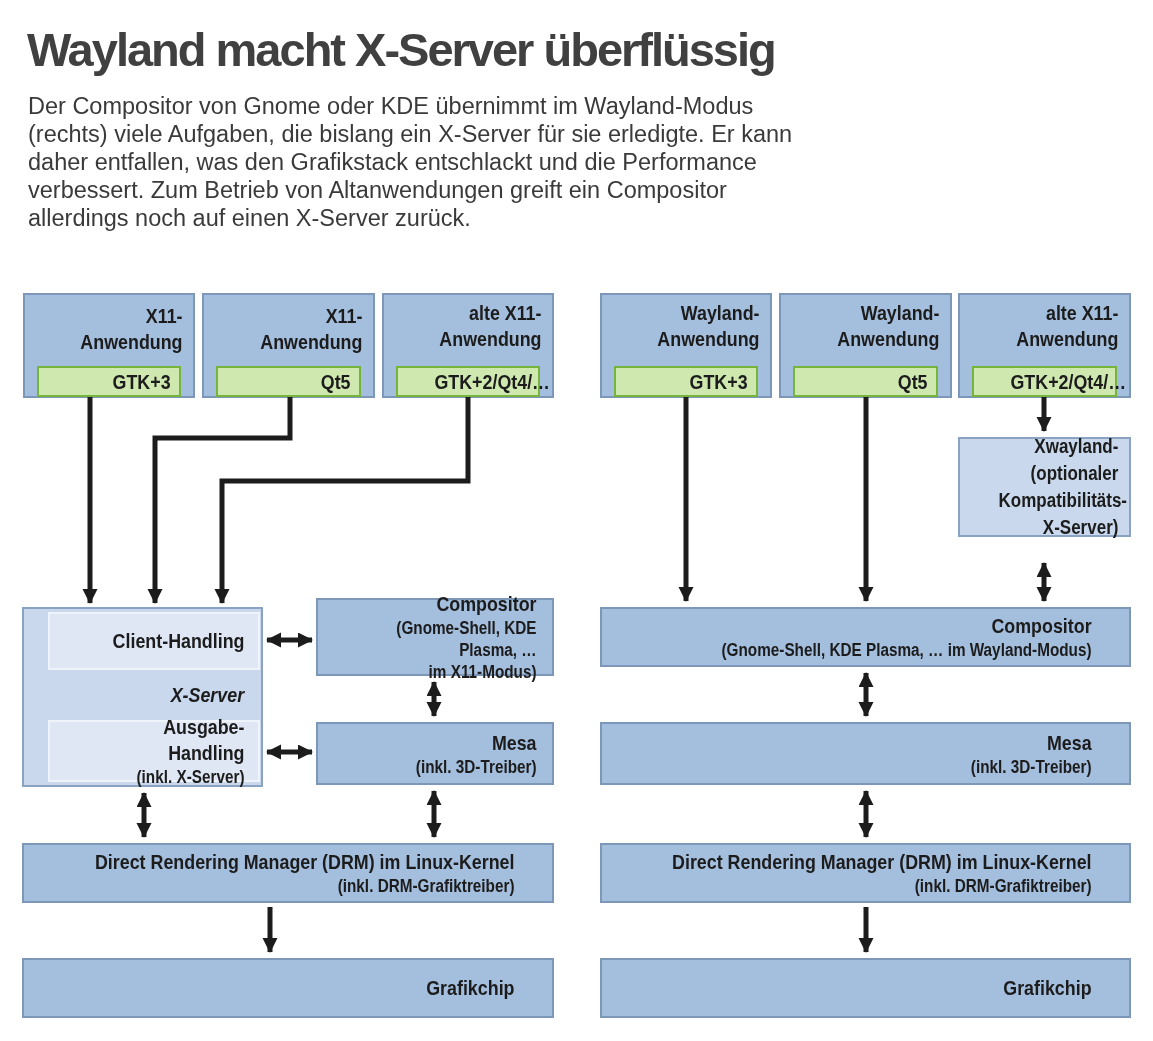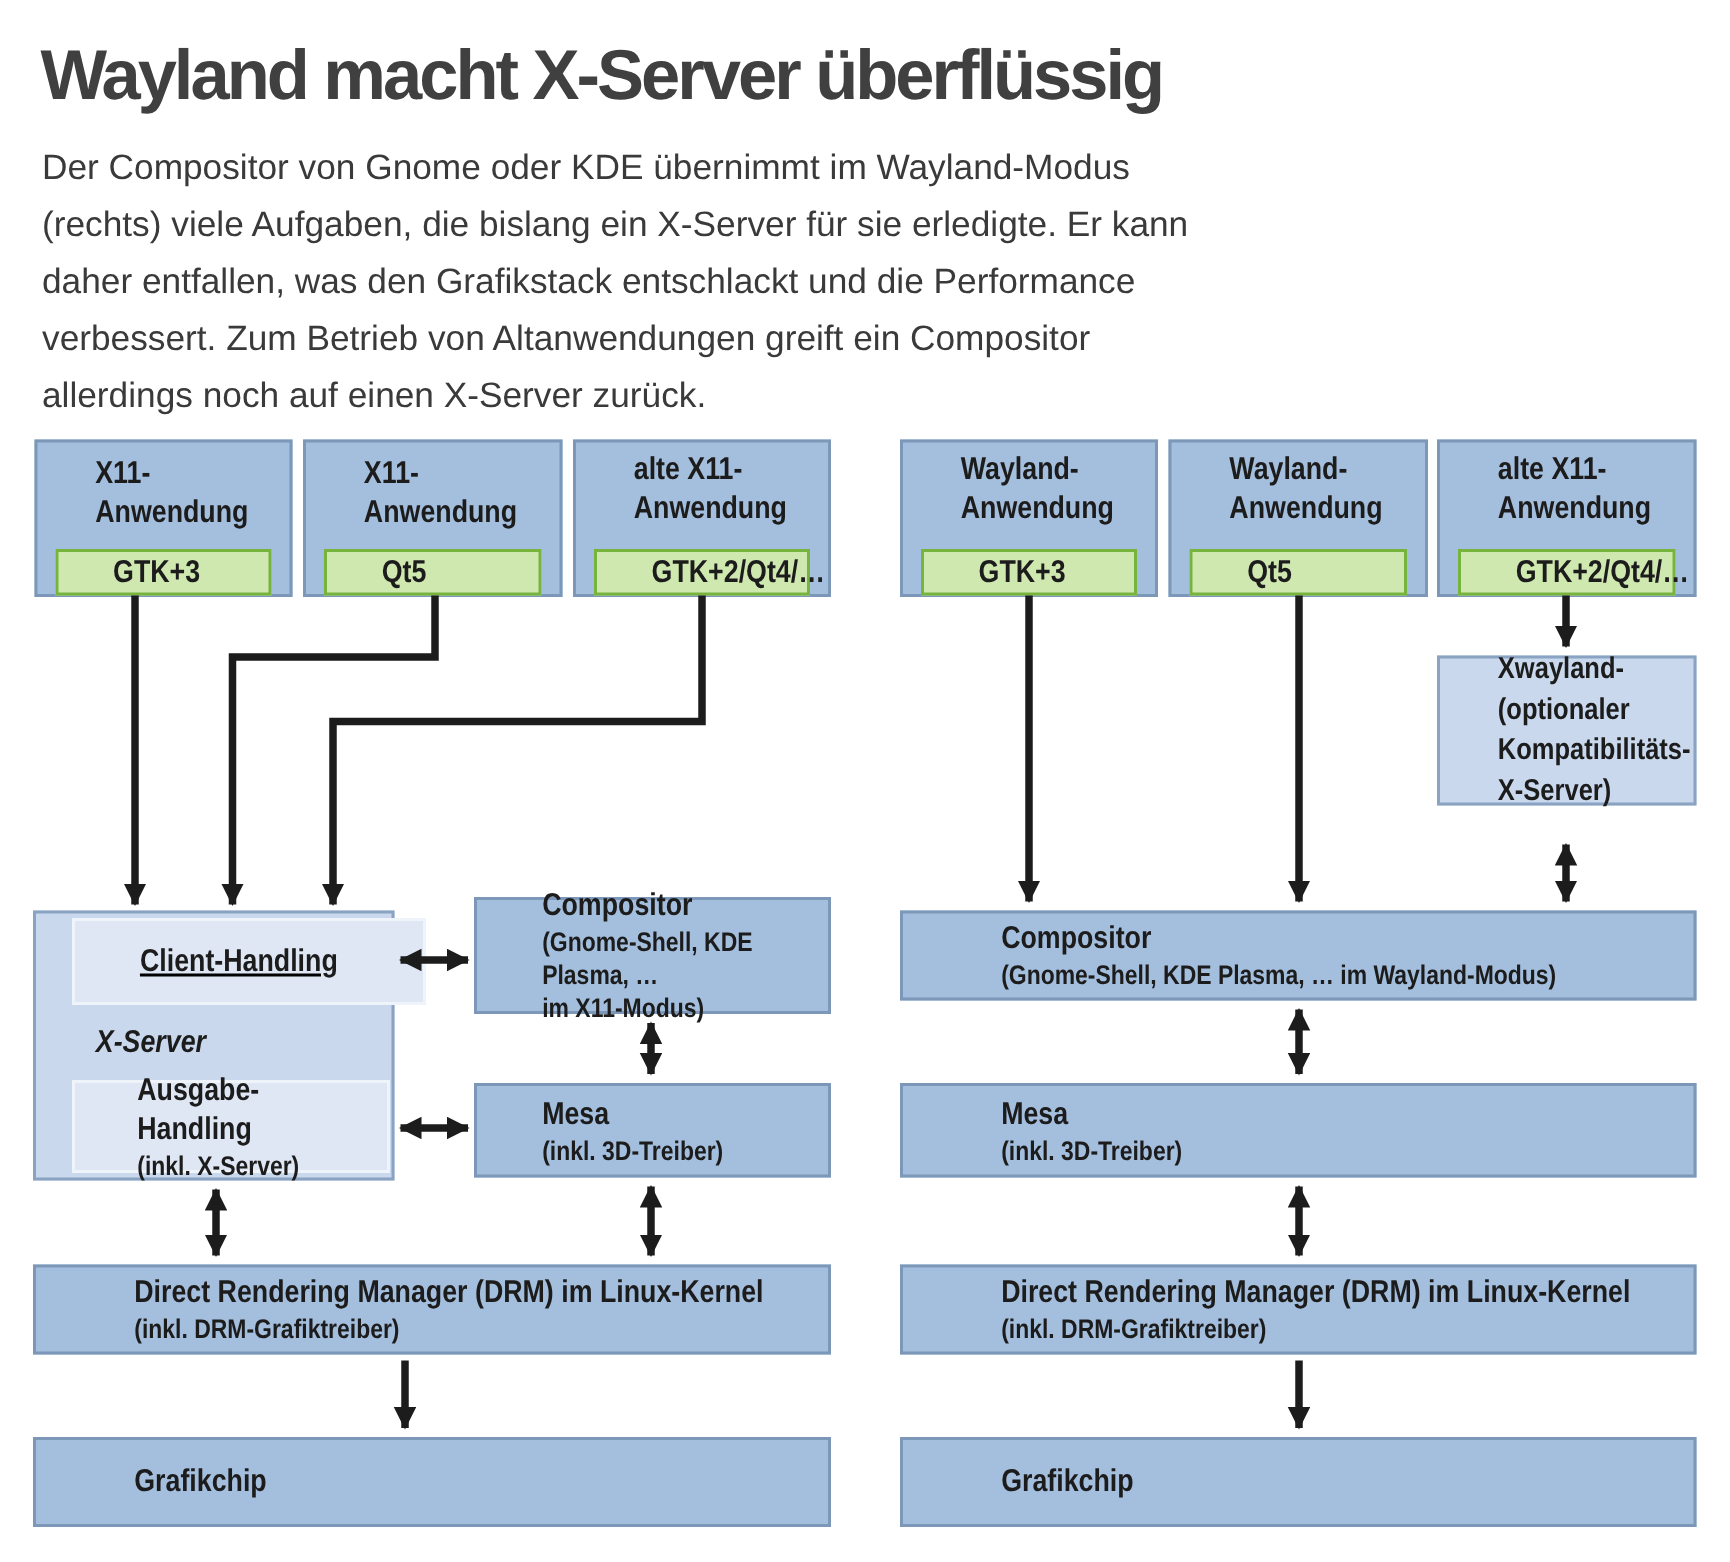--- a/index.html
+++ b/index.html
@@ -1,22 +1,22 @@
 <!DOCTYPE html>
 <html><head>
 <meta charset="utf-8">
 <style>
   html,body{margin:0;padding:0;background:#fff;}
   .canvas{position:relative;width:1153px;height:1041px;background:#ffffff;
           font-family:"Liberation Sans",sans-serif;overflow:hidden;}
   .title{position:absolute;left:27px;top:22px;font-size:47px;font-weight:bold;
          letter-spacing:-2px;color:#404040;}
   .intro{position:absolute;left:28px;top:92px;width:1060px;font-size:23.5px;
-         line-height:38px;color:#3a3a3a;white-space:pre-line;}
-  .box{position:absolute;box-sizing:border-box;border:2px solid;text-align:left;padding-left:28px;}
+         line-height:28px;color:#3a3a3a;white-space:pre-line;}
+  .box{position:absolute;box-sizing:border-box;border:2px solid;text-align:right;padding-left:28px;}
   .b-blue{background:#a4bedd;border-color:#7d97b9;}
   .b-green{background:#cfe8b0;border-color:#76b43e;}
   .b-light{background:#c9d8ec;border-color:#8aa3c2;}
   .b-inner{background:#dfe7f4;border-color:#eff3fa;}
   .cond{display:block;transform:scaleX(.85);transform-origin:50% 50%;white-space:pre-line;}
   .t1{font-size:21px;font-weight:bold;color:#1c1c1c;line-height:26px;}
   .t2{font-size:18px;font-weight:bold;color:#1c1c1c;line-height:22px;}
   .vcenter{display:flex;flex-direction:column;justify-content:center;}
   svg.arrows{position:absolute;left:0;top:0;pointer-events:none;}
   svg.arrows *{stroke:#1c1c1c;fill:none;stroke-width:5px;}
@@ -48,21 +48,21 @@
   </div>
   <div class="box b-blue" style="left:382px;top:293px;width:172px;height:105px;padding-top:5px;">
     <span class="cond t1">alte X11-
 Anwendung</span>
     <div class="box b-green vcenter" style="left:12px;top:71px;width:144px;height:31px;">
       <span class="cond t1">GTK+2/Qt4/…</span>
     </div>
   </div>
 
   <div class="box b-light" style="left:22px;top:607px;width:241px;height:180px;">
-    <div class="box b-inner vcenter" style="left:24px;top:3px;width:236px;height:58px;text-decoration:underline;">
+    <div class="box b-inner vcenter" style="left:24px;top:3px;width:212px;height:58px;">
       <span class="cond t1">Client-Handling</span>
     </div>
     <div class="vcenter" style="position:absolute;left:24px;top:61px;width:212px;height:50px;font-style:italic;">
       <span class="cond t1">X-Server</span>
     </div>
     <div class="box b-inner vcenter" style="left:24px;top:111px;width:212px;height:62px;">
       <span class="cond t1">Ausgabe-Handling</span>
       <span class="cond t2">(inkl. X-Server)</span>
     </div>
   </div>

